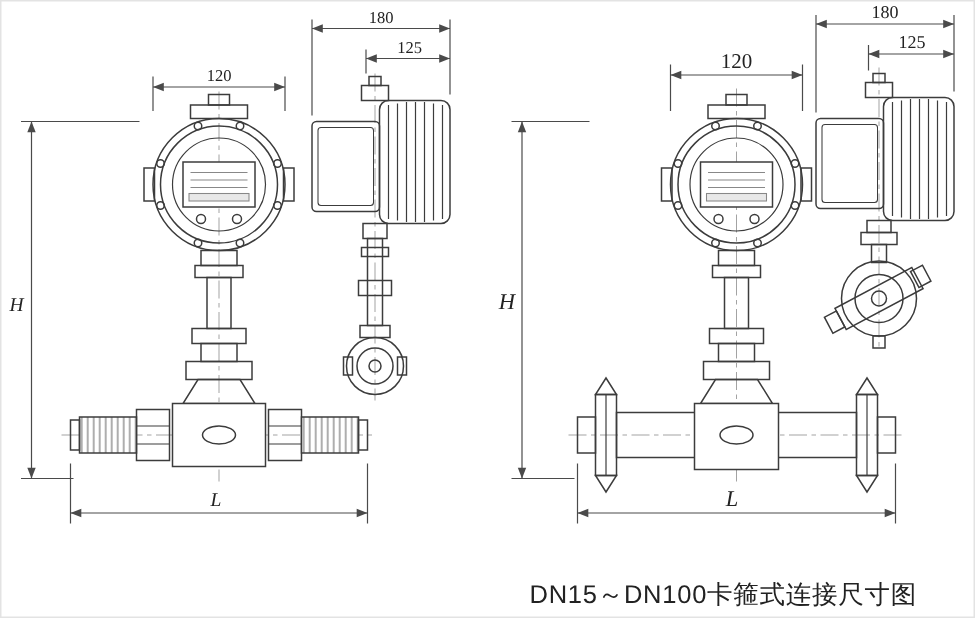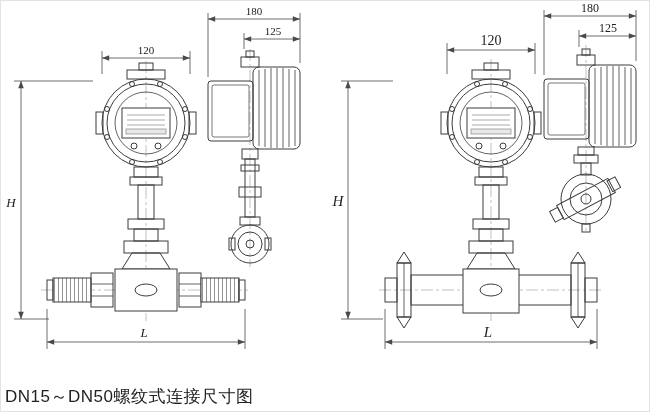--- a/index.html
+++ b/index.html
@@ -205,15 +205,15 @@
     <line x1="635" y1="60" x2="635" y2="9"></line>
     <line x1="543" y1="15" x2="635" y2="15" marker-start="url(#arrow)" marker-end="url(#arrow)"></line>
     <text class="t12" x="589" y="11" stroke="none">180</text>
 
     <line x1="578" y1="46" x2="578" y2="29"></line>
     <line x1="578" y1="35" x2="635" y2="35" marker-start="url(#arrow)" marker-end="url(#arrow)"></line>
     <text class="t12" x="607" y="31" stroke="none">125</text>
   </g>
 </svg>
 
-<div class="caption" style="left:4px">DN15～DN50螺纹式连接尺寸图</div>
+<div class="caption" style="left:352px">DN15～DN100卡箍式连接尺寸图</div>
 
 </div>
 
 </body></html>

